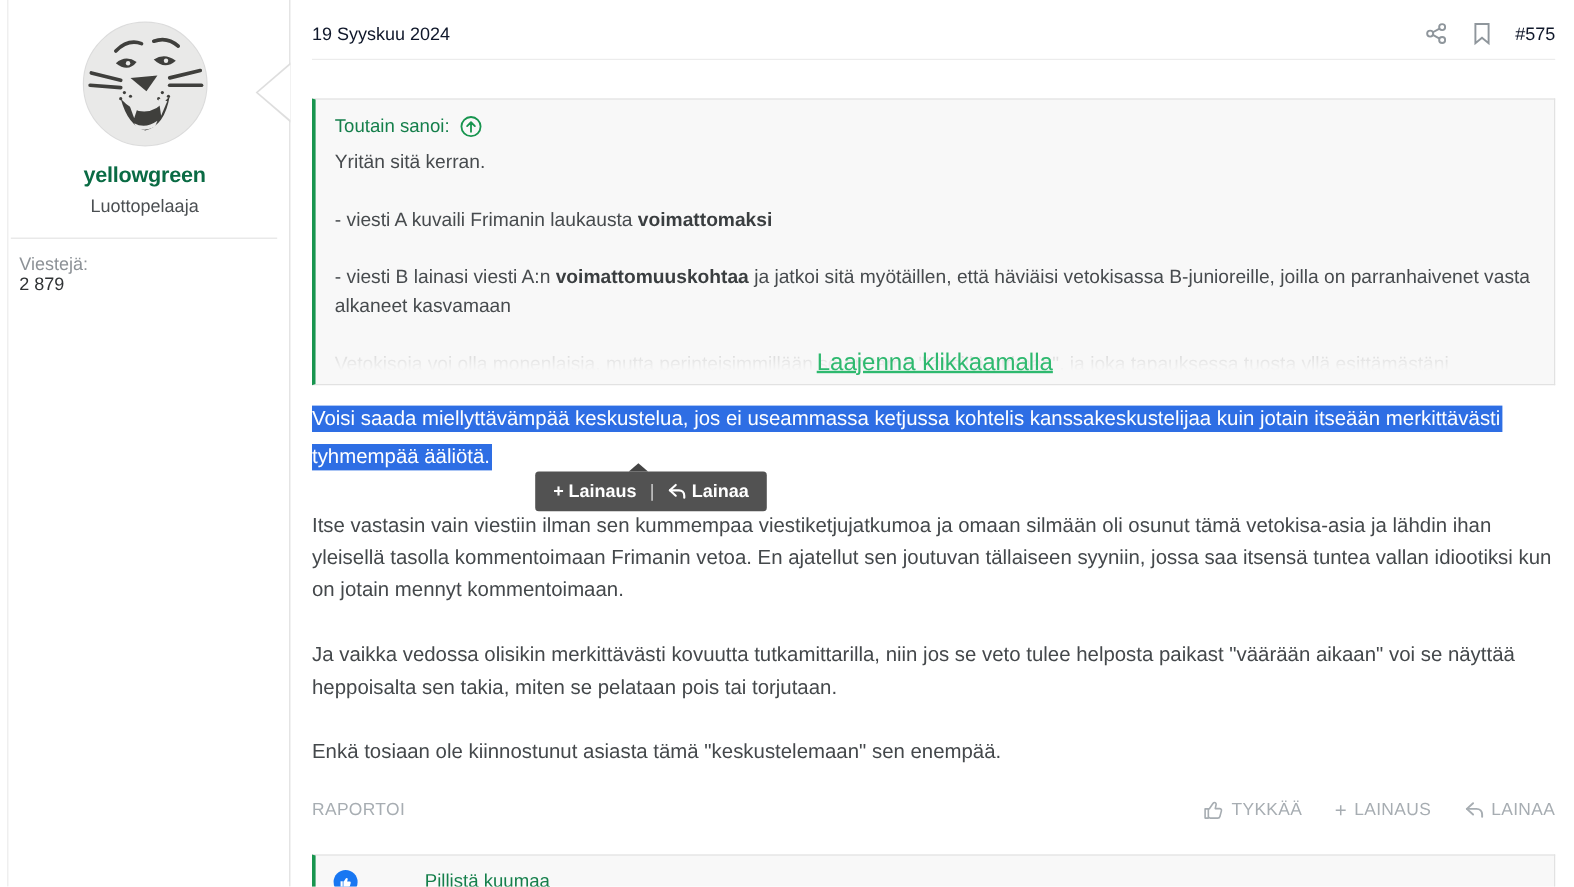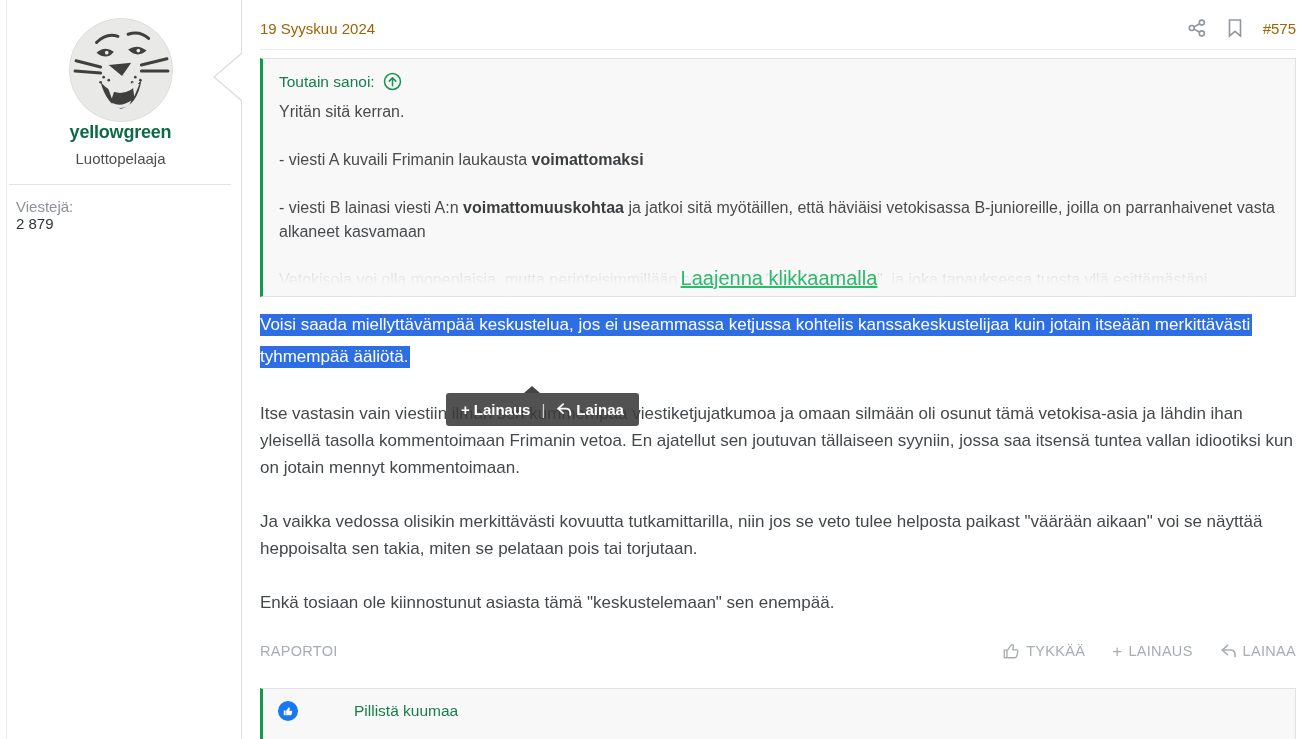--- a/index.html
+++ b/index.html
@@ -7,49 +7,49 @@
   body { font-family:"Liberation Sans", sans-serif; color:#43484c; }
 
   .post { position:relative; width:1312px; height:739px; background:#fff; display:flex; overflow:hidden; }
   .page-left-border { position:absolute; left:6px; top:0; bottom:0; width:1px; background:#ececec; }
 
   
   .user-cell { width:241px; flex:0 0 241px; padding-top:18px; position:relative; }
   .avatar { width:104px; height:104px; border-radius:50%; margin:0 auto; background:#e9e9e8;
             border:1px solid #dcdcdc; overflow:hidden; cursor:pointer; }
   .avatar svg { display:block; width:100%; height:100%; }
-  .username { text-align:center; font-size:18px; font-weight:bold; color:#0a6b44;
+  .username { margin-top:14px; text-align:center; font-size:18px; font-weight:bold; color:#0a6b44;
               letter-spacing:-0.2px; cursor:pointer; }
   .user-title { margin-top:7px; text-align:center; font-size:15px; color:#4b4f52; }
   .user-divider { margin:17px 10px 0 9px; border-top:1px solid #e4e4e4; }
   .user-stats { display:flex; justify-content:space-between; padding:13px 22px 0 16px; font-size:15px;flex-direction:column; }
   .stats-label { color:#8d9297; }
   .stats-value { color:#303335; }
 
   
   .message-cell { flex:1 1 auto; border-left:1px solid #dedede; position:relative; padding:0 16px 0 18px; }
 
   .msg-arrow { position:absolute; left:-29px; top:52px; width:0; height:0;
                border-top:25px solid transparent; border-bottom:25px solid transparent;
                border-right:29px solid #dedede; }
   .msg-arrow::after { content:""; position:absolute; left:2px; top:-23px; width:0; height:0;
                border-top:23px solid transparent; border-bottom:23px solid transparent;
                border-right:27px solid #fff; }
 
   .msg-header { display:flex; justify-content:space-between; align-items:center;
                 padding:18px 0 11px; border-bottom:1px solid #ececec;
-                color:#a16207; font-size:15px; }
+                color:#0f172a; font-size:15px; }
   .msg-date { cursor:pointer; }
   .header-actions { display:flex; align-items:center; gap:19px; }
   .hicon { display:inline-flex; cursor:pointer; color:#8f969c; }
   .hicon svg { display:block; }
   .post-number { cursor:pointer; }
 
   
-  .quote-block { margin-top:8px; background:#f8f8f8; border:1px solid #e2e2e2;
+  .quote-block { margin-top:32px; background:#f8f8f8; border:1px solid #e2e2e2;
                  border-left:3px solid #18954f; position:relative; }
   .quote-header { padding:13px 16px 0; display:flex; align-items:center; gap:8px; }
   .quote-attr { color:#157f4b; font-size:15.5px; cursor:pointer; }
   .goto-icon { display:inline-flex; color:#18954f; cursor:pointer; }
   .quote-body { margin-top:9px; padding:0 16px; height:196px; overflow:hidden; position:relative;
                 font-size:16px; line-height:24px; color:#474b4e; }
   .quote-body p { margin:0 0 24px; }
   .quote-body b { font-weight:bold; color:#3a3e40; }
   .quote-faded { color:#999; }
   .quote-fade { position:absolute; left:0; right:0; bottom:0; height:55px;

